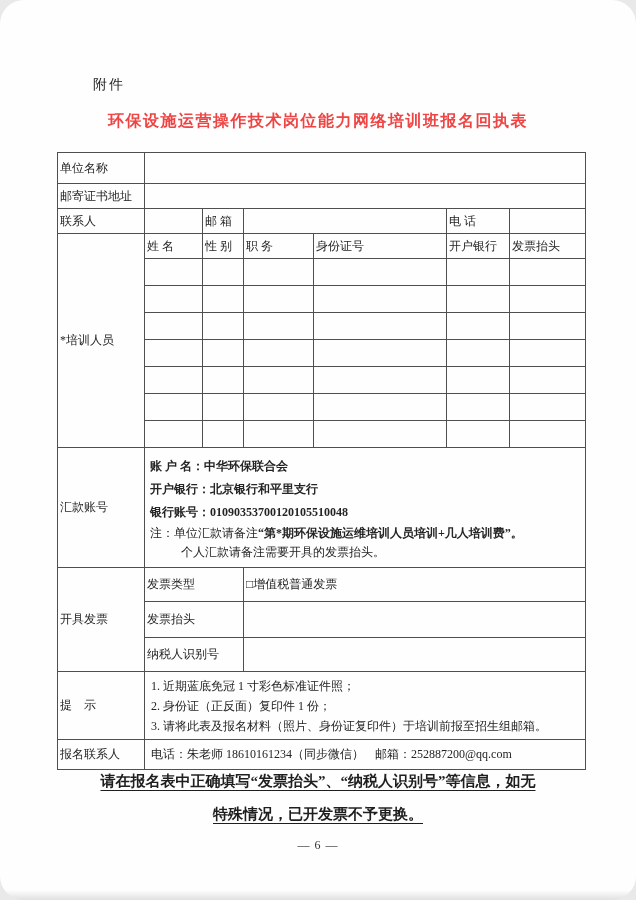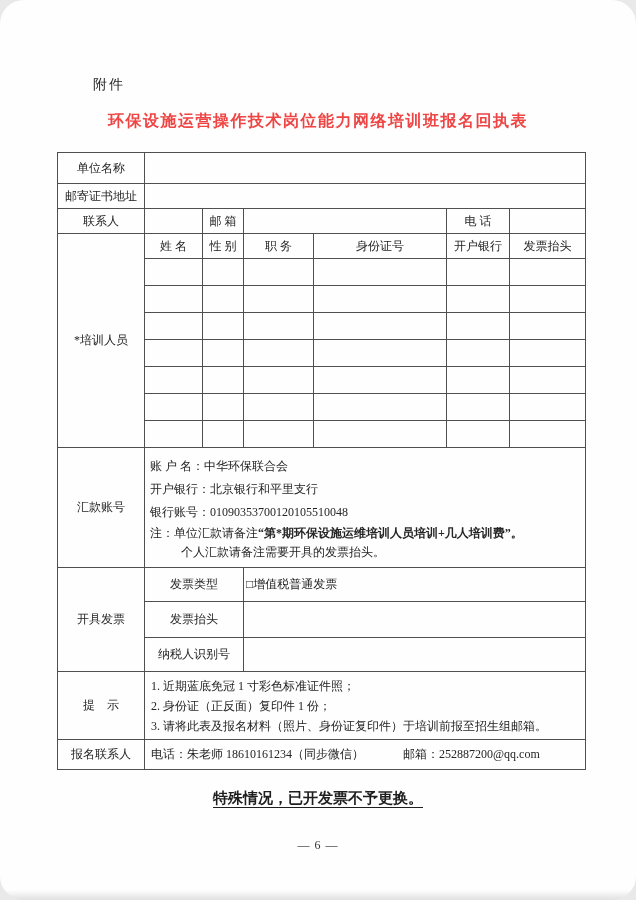--- a/index.html
+++ b/index.html
@@ -27,42 +27,42 @@
     width:528px;
     border-collapse:collapse;table-layout:fixed;
     font-size:12px;color:#242424;
   }
   table.form td{
     border:1px solid #4f4f4f;
     padding:0 2px;
     vertical-align:middle;
     overflow:hidden;
   }
-  td.lbl{text-align:center;}
+  td.lbl{}
   .r-unit td{height:30px;}
   .r-addr td{height:24px;}
   .r-contact td{height:24px;}
   .r-thead td{height:24px;}
   .r-empty td{height:26px;}
   .r-remit td{height:113px;}
   .r-inv1 td{height:33px;}
   .r-inv2 td{height:35px;}
   .r-inv3 td{height:33px;}
   .r-tips td{height:63px;}
   .r-reg td{height:29px;}
   .remit-cell{padding:4px 4px 2px 5px !important;vertical-align:middle;}
-  .remit-line{line-height:23px;white-space:nowrap;}
+  .remit-line{line-height:23px;white-space:nowrap;font-weight:bold;}
   .remit-note{line-height:19px;white-space:nowrap;}
   .remit-note-2{padding-left:31px;}
   .remit-note b{font-weight:bold;}
   .inv-val{}
   .tips-cell{padding:2px 2px 2px 6px !important;}
   .tips-line{line-height:20px;white-space:nowrap;}
   .reg-cell{padding-left:6px !important;}
-  .reg-email{margin-left:28px;padding-left:8px;}
+  .reg-email{padding-left:8px;}
   .footnote{
     position:absolute;left:0;top:771px;width:100%;
     text-align:center;font-weight:bold;font-size:15px;color:#1e1e1e;
   }
   .footnote div{
     display:inline-block;
     line-height:20px;margin-bottom:13px;
     text-decoration:underline;
     text-underline-offset:4px;
   }
@@ -225,20 +225,20 @@
       <td class="lbl">报名联系人</td>
       <td colspan="6" class="reg-cell">
         <span>电话：朱老师 18610161234（同步微信）</span>
         <span class="reg-email">邮箱：252887200@qq.com</span>
       </td>
     </tr>
   </tbody>
     </table>
 
   <div class="footnote">
-    <br>
+    <div>请在报名表中正确填写“发票抬头”、“纳税人识别号”等信息，如无</div><br>
     <div>特殊情况，已开发票不予更换。</div>
   </div>
 
   <div class="pageno">— 6 —</div>
 
   <div class="scan-edge"></div>
 </div>
 
 </body></html>

